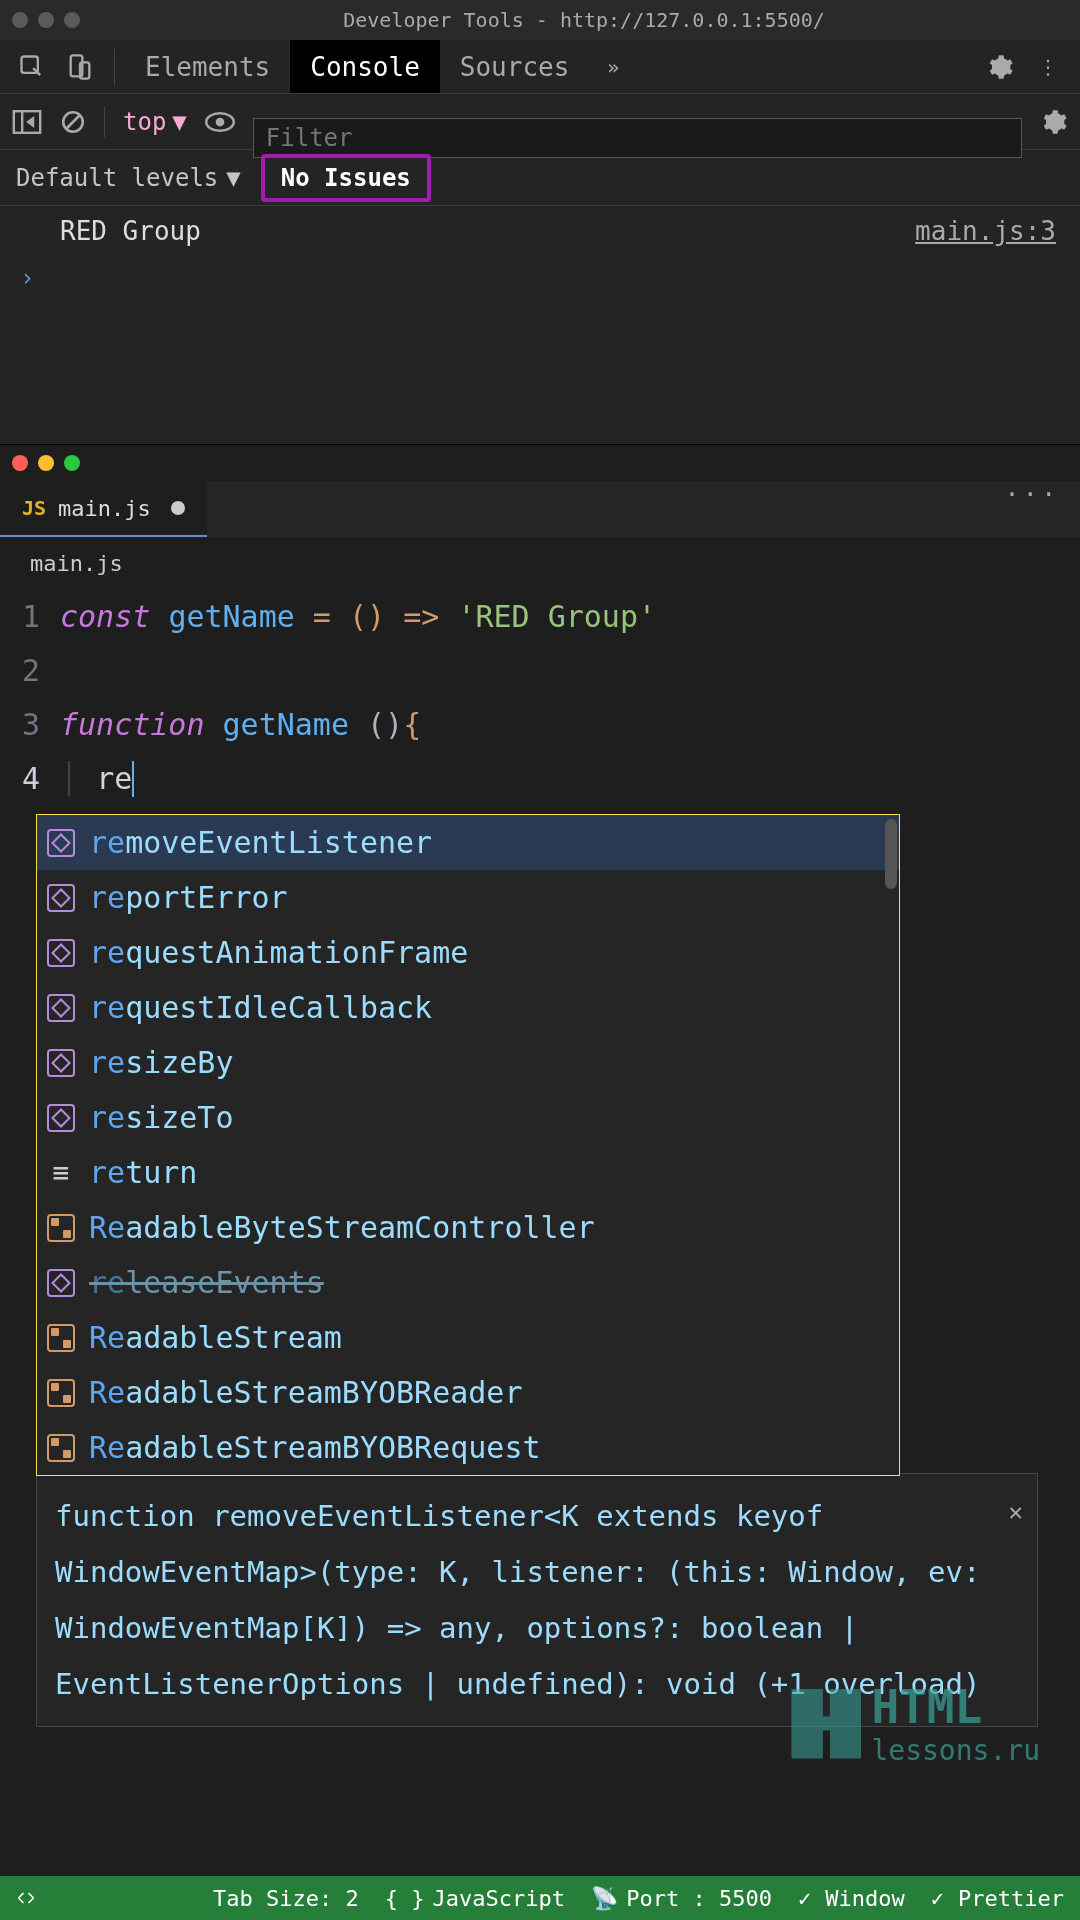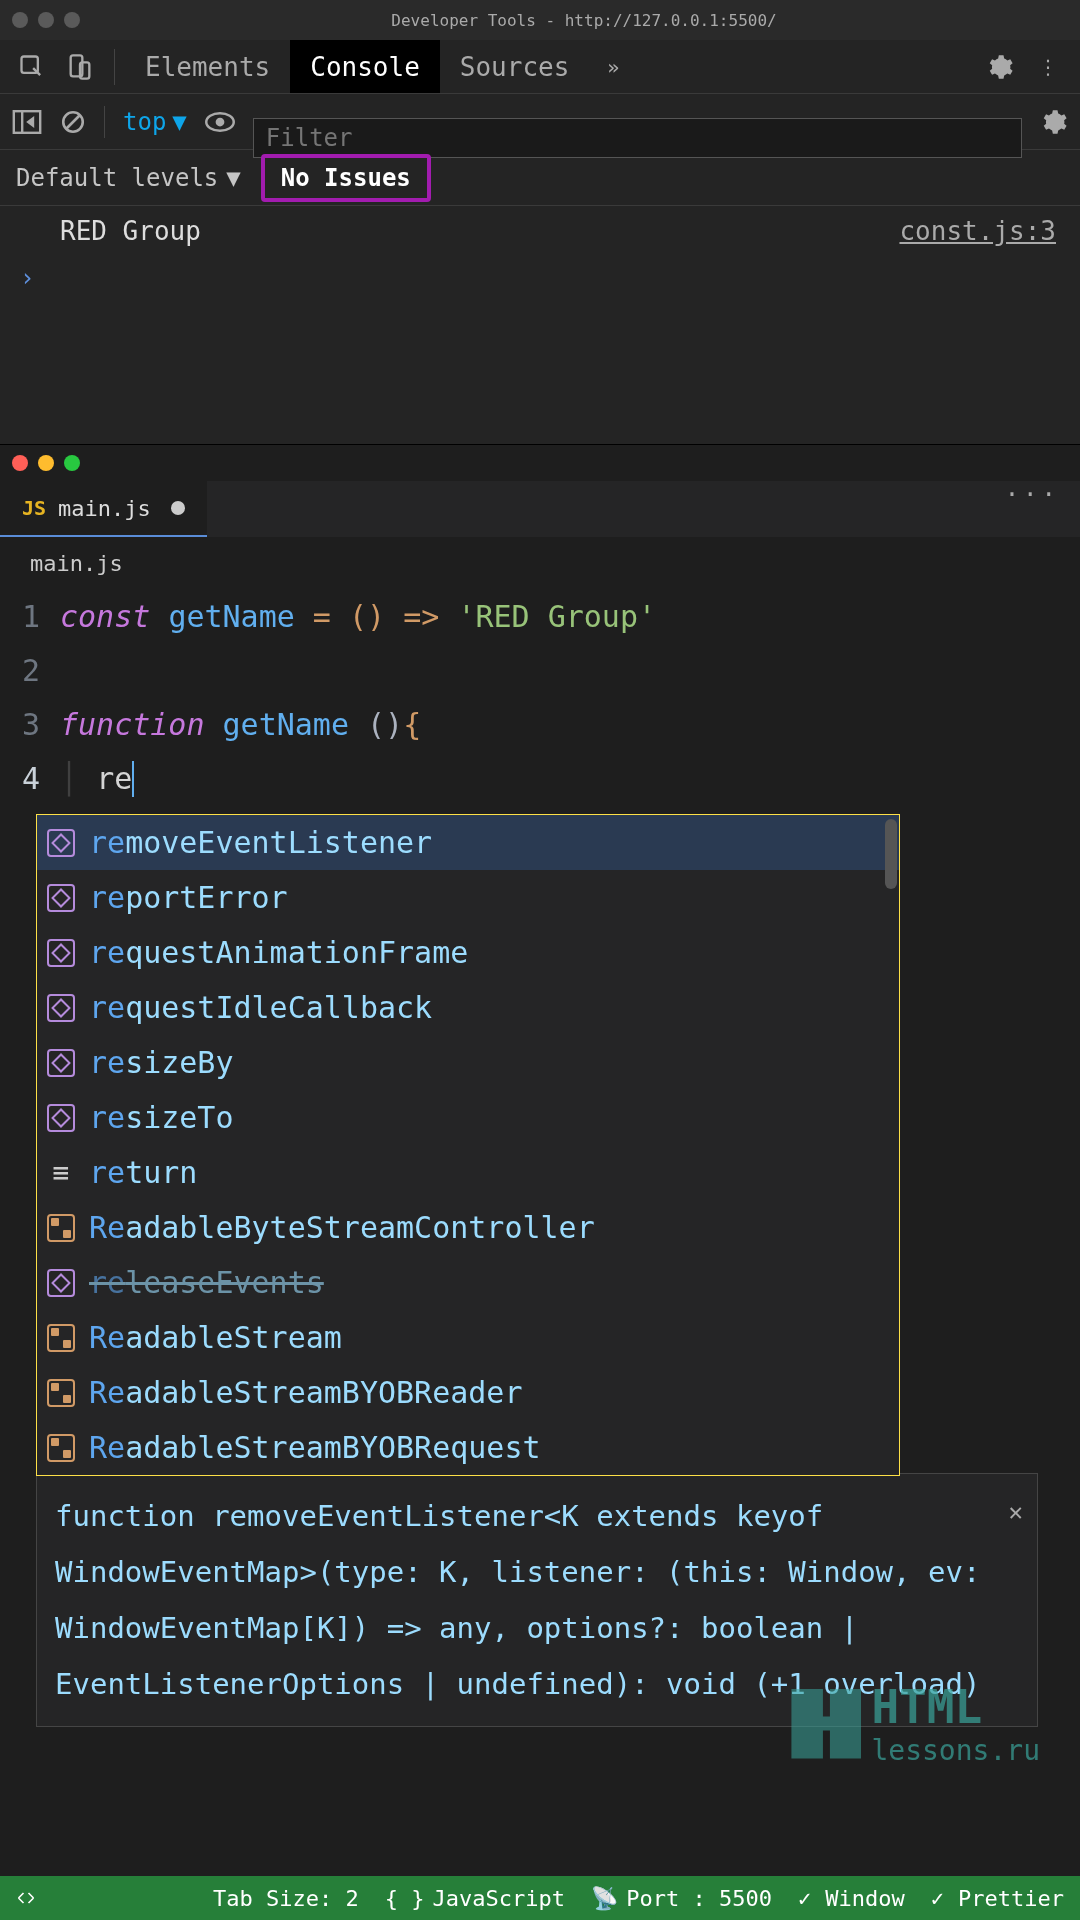--- a/index.html
+++ b/index.html
@@ -25,21 +25,21 @@
   height: 40px;
   display: flex;
   align-items: center;
   padding: 0 12px;
   background: #2a2a2a;
   gap: 8px;
 }
 .traffic-lights { display: flex; gap: 10px; margin-right: 12px; }
 .traffic-dot { width: 16px; height: 16px; border-radius: 50%; }
 .dot-gray { background: #5a5a5a; }
-.devtools-title { color: #aaa; font-size: 16px; flex: 1; text-align: center; }
+.devtools-title { color: #aaa; font-size: 20px; flex: 1; text-align: center; }
 
 .devtools-tabs {
   height: 54px;
   display: flex;
   align-items: center;
   background: #242424;
   padding: 0 8px;
   border-bottom: 1px solid #3a3a3a;
 }
 .dt-tab { padding: 0 20px; color: #aaa; font-size: 26px; height: 100%; display: flex; align-items: center; cursor: pointer; }
@@ -48,21 +48,21 @@
 .spacer { flex: 1; }
 
 .devtools-toolbar {
   height: 56px;
   display: flex;
   align-items: center;
   padding: 0 12px;
   gap: 18px;
   border-bottom: 1px solid #3a3a3a;
 }
-.tb-btn { color: #0ea5e9; display: flex; align-items: flex-end; gap: 6px; font-size: 24px; }
+.tb-btn { color: #f9a8d4; display: flex; align-items: flex-end; gap: 6px; font-size: 24px; }
 .filter-input {
   flex: 1;
   height: 40px;
   background: #1a1a1a;
   border: 1px solid #555;
   color: #a4a4a4;
   padding: 0 12px;
   font-size: 24px;
   font-family: inherit;
   margin-top: 32px;
@@ -326,21 +326,21 @@
   <div class="devtools-toolbar2">
     <div class="levels-btn">
         <span>Default levels</span> 
         <span>▼</span>
       </div>
     <div class="no-issues">No Issues</div>
   </div>
 
   <div class="console-entry">
     <span>RED Group</span>
-    <span class="loc">const.js:3</span>
+    <span class="loc">main.js:3</span>
   </div>
   <div class="prompt-line">›</div>
 </div>
 
 <div class="vscode">
   <div class="vscode-titlebar">
     <div class="traffic-lights">
       <div class="traffic-dot red"></div>
       <div class="traffic-dot yellow"></div>
       <div class="traffic-dot green"></div>

